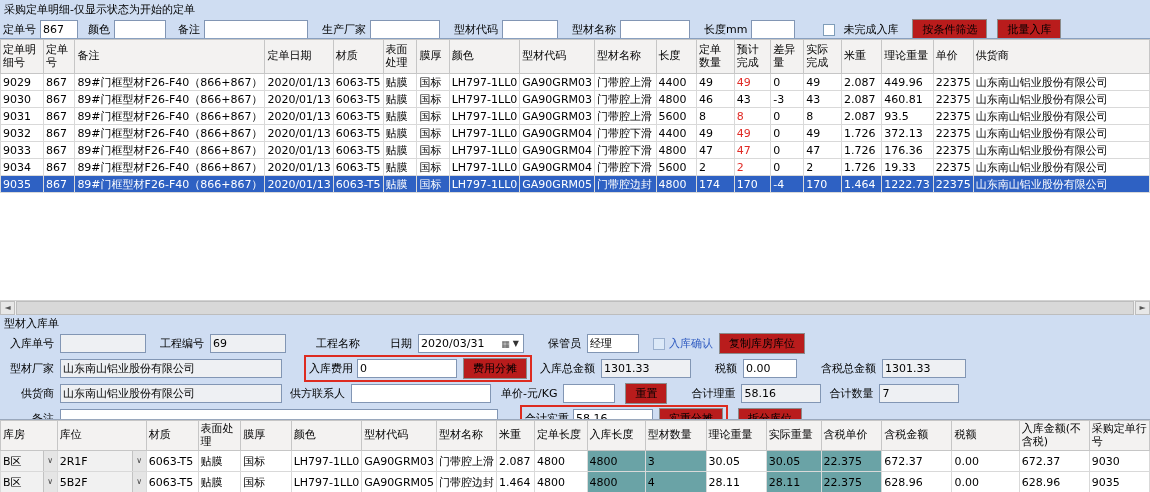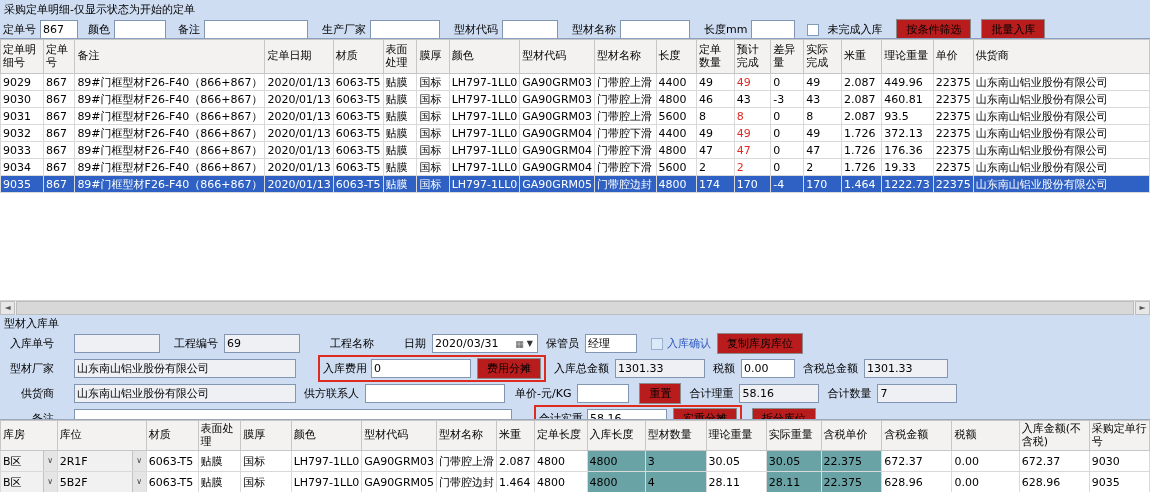--- a/index.html
+++ b/index.html
@@ -18,40 +18,40 @@
 #grid1 thead tr{height:34px}
 #grid1 tbody tr{height:17px}
 #grid1 tbody tr.sel td{background:#2e61c3;color:#fff}
 #grid1 td.warn{color:#e02a25}
 #hscroll{position:absolute;left:0;bottom:0;width:1150px;height:15px;background:#f0f0f0;border-top:1px solid #d2d2d2;display:flex}
 .sb-btn{width:15px;height:100%;background:#e7e7e7;border:1px solid #bdbdbd;font-size:8px;line-height:12px;text-align:center;color:#555}
 #hthumb{flex:1;background:#d8d8d8;border:1px solid #bdbdbd;margin:0 1px}
 #inbound{position:absolute;top:315px;left:0;width:1150px;height:177px}
 #inbound-title{padding:1px 4px 0}
 .frow{display:flex;align-items:center;margin:1px 4px 2px;height:23px}
-.frow .c1{width:50px;text-align:right;margin-right:20px}
+.frow .c1{width:50px;text-align:right;margin-right:6px}
 .frow .lbl{white-space:nowrap}
 .redbox{display:flex;align-items:center;border:2px solid #dd2b20;padding:1px 3px;margin-left:22px}
 .redbox .lbl{margin-right:4px}
 #grid2-wrap{position:absolute;top:104px;left:0;width:1150px;height:73px;background:#fff;border-top:1px solid #9aa8bd;overflow:hidden}
 #grid2 thead tr{height:30px}
 #grid2 tbody tr{height:21px}
 #grid2 td.teal{background:#6aa3a6;color:#000}
 #grid2 td.combo{background:#f1f1f1;padding:0}
 .combo-inner{display:flex;align-items:center;height:20px}
 .combo-inner .val{flex:1;padding:0 2px;overflow:hidden;white-space:nowrap}
 .dd{width:14px;text-align:center;color:#444;font-size:8px;border-left:1px solid #c2c2c2;background:#e5e5e5;line-height:20px}
 .ck{width:12px;height:12px;border:1px solid #7f9db9;background:#fff;display:inline-block;margin-right:4px;flex:none}
 .ck.lt{background:#dce9f8;border-color:#9ab0cf}
 .blue-lbl{color:#2f5bc0}
 .datebox{display:flex;align-items:center;width:106px}
 .datebox .dtext{flex:1;overflow:hidden;white-space:nowrap}
 .cal-ic{font-size:9px;color:#555;padding:0 1px}
 .dda{font-size:8px;color:#333;padding:0 2px}
-.ml6{margin-left:6px}.ml8{margin-left:8px}.ml10{margin-left:10px}.ml12{margin-left:8px}.ml14{margin-left:14px}.ml30{margin-left:30px}
+.ml6{margin-left:6px}.ml8{margin-left:8px}.ml10{margin-left:10px}.ml12{margin-left:24px}.ml14{margin-left:14px}.ml30{margin-left:30px}
 </style>
 </head>
 <body>
 
 <div id="top-title">采购定单明细-仅显示状态为开始的定单</div>
 
 <div id="filter-row">
   <span class="lbl">定单号</span>
   <input class="txt" style="width: 38px;" value="867">
   <span class="lbl ml6">颜色</span>

